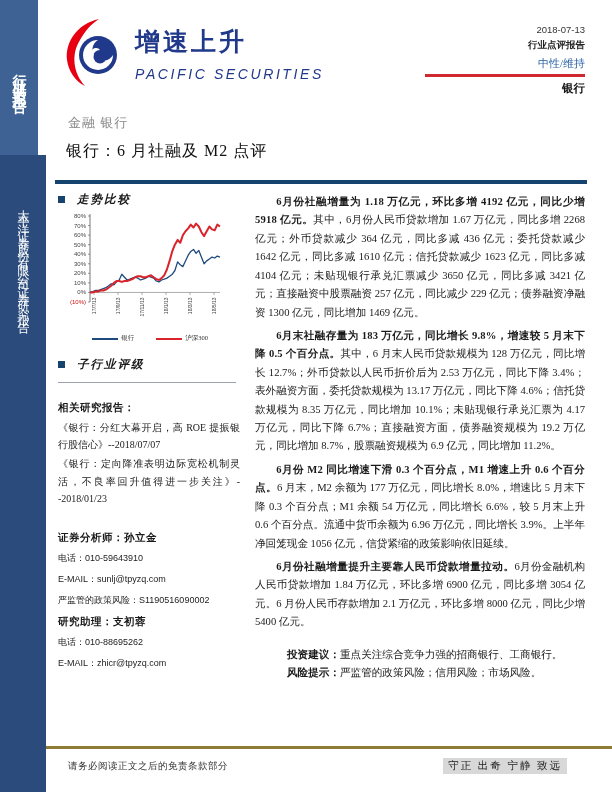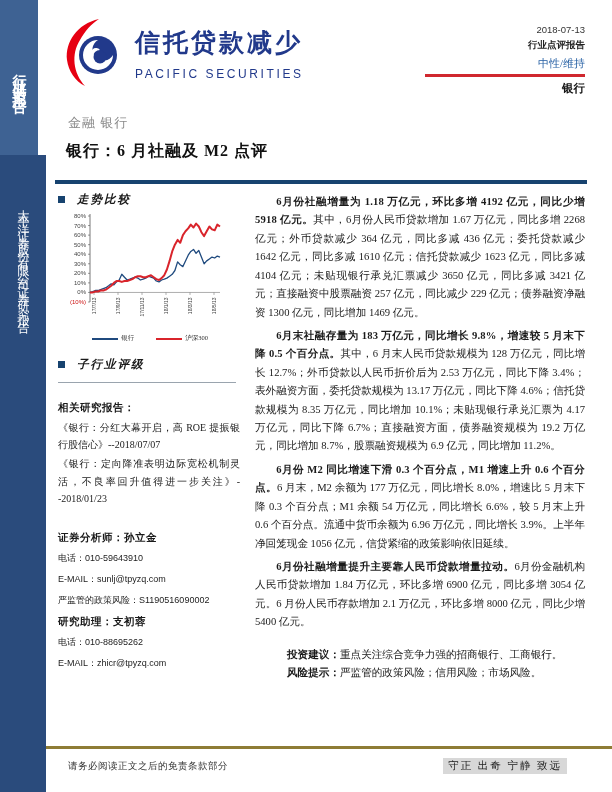--- a/index.html
+++ b/index.html
@@ -24,29 +24,29 @@
     background:#2a4b7c; display:flex; align-items:flex-start; justify-content:center;
   }
   .side-bottom span {
     writing-mode:vertical-rl; color:#fff; font-size:12px; letter-spacing:7px;
     margin-top:45px;
   }
   
   .logo { position:absolute; left:63px; top:18px; display:flex; align-items:center; }
   .logo-text { margin-left:8px; }
   .logo-cn { font-size:25px; font-weight:bold; color:#21398b; letter-spacing:3px; font-family:"Liberation Sans",sans-serif; }
-  .logo-en { font-size:12px; color:#21398b; letter-spacing:2.6px; font-family:"Liberation Sans",sans-serif; margin-top:8px; }
+  .logo-en { font-size:14px; color:#21398b; letter-spacing:2.6px; font-family:"Liberation Sans",sans-serif; margin-top:8px;font-style:italic; }
   .meta { position:absolute; right:27px; top:24px; width:170px; text-align:right; }
   .meta-date { font-size:9.5px; color:#333; font-family:"Liberation Sans",sans-serif; }
   .meta-type { font-size:9.5px; color:#222; margin-top:4px; font-weight:bold; }
   .meta-rating { font-size:11px; color:#2660a4; margin-top:4px; }
   .meta-rule { height:3px; background:#d0282e; margin-top:3px; width:160px; margin-left:auto; }
   .meta-industry { font-size:11.5px; font-weight:bold; margin-top:4px; color:#111; }
   .breadcrumb { position:absolute; left:68px; top:114px; font-size:13px; color:#8a8a8a; letter-spacing:1px; }
-  .doc-title { position:absolute; left:66px; top:141px; font-size:16px; font-weight:bold; color:#111; letter-spacing:1px; }
+  .doc-title { position:absolute; left:66px; top:141px; font-size:16px; font-weight:normal; color:#111; letter-spacing:1px; }
   .title-rule { position:absolute; left:55px; top:180px; width:532px; height:4px; background:#17436f; }
   
   .left-col { position:absolute; left:58px; top:192px; width:182px; }
   .sec-head { display:flex; align-items:center; margin-bottom:4px; }
   .sec-square { width:7px; height:7px; background:#17436f; margin-right:12px; }
   .sec-label { font-size:11.5px; font-weight:bold; font-style:italic; letter-spacing:2px; }
   .chart-wrap { margin:4px 0 2px 2px; }
   .legend { display:flex; justify-content:center; gap:22px; margin-top:1px; }
   .legend-item { display:flex; align-items:center; font-size:6.5px; color:#333; }
   .legend-line { display:inline-block; width:26px; height:2px; margin-right:3px; }
@@ -84,21 +84,21 @@
 
   <div class="logo">
     <svg width="64" height="70" viewBox="0 0 64 70">
       <path d="M36 1 C14 6 2 24 4 42 C5.5 53 12 63 22 68 C10 55 8 36 17 22 C22 13 28 6 36 1 Z" fill="#e60012"></path>
       <circle cx="35" cy="37" r="19" fill="#21398b"></circle>
       <path d="M35 22 a15 15 0 1 0 15 15 a11 11 0 1 1 -15 -15 Z" fill="#ffffff"></path>
       <circle cx="37" cy="39" r="6.5" fill="#21398b"></circle>
       <path d="M37 32 a7 7 0 0 0 -7 7 a5 5 0 1 1 7 -7 Z" fill="#ffffff"></path>
     </svg>
     <div class="logo-text">
-      <div class="logo-cn">信托贷款减少</div>
+      <div class="logo-cn">增速上升</div>
       <div class="logo-en">PACIFIC SECURITIES</div>
     </div>
   </div>
 
   <div class="meta">
     <div class="meta-date">2018-07-13</div>
     <div class="meta-type">行业点评报告</div>
     <div class="meta-rating">中性/维持</div>
     <div class="meta-rule"></div>
     <div class="meta-industry">银行</div>

